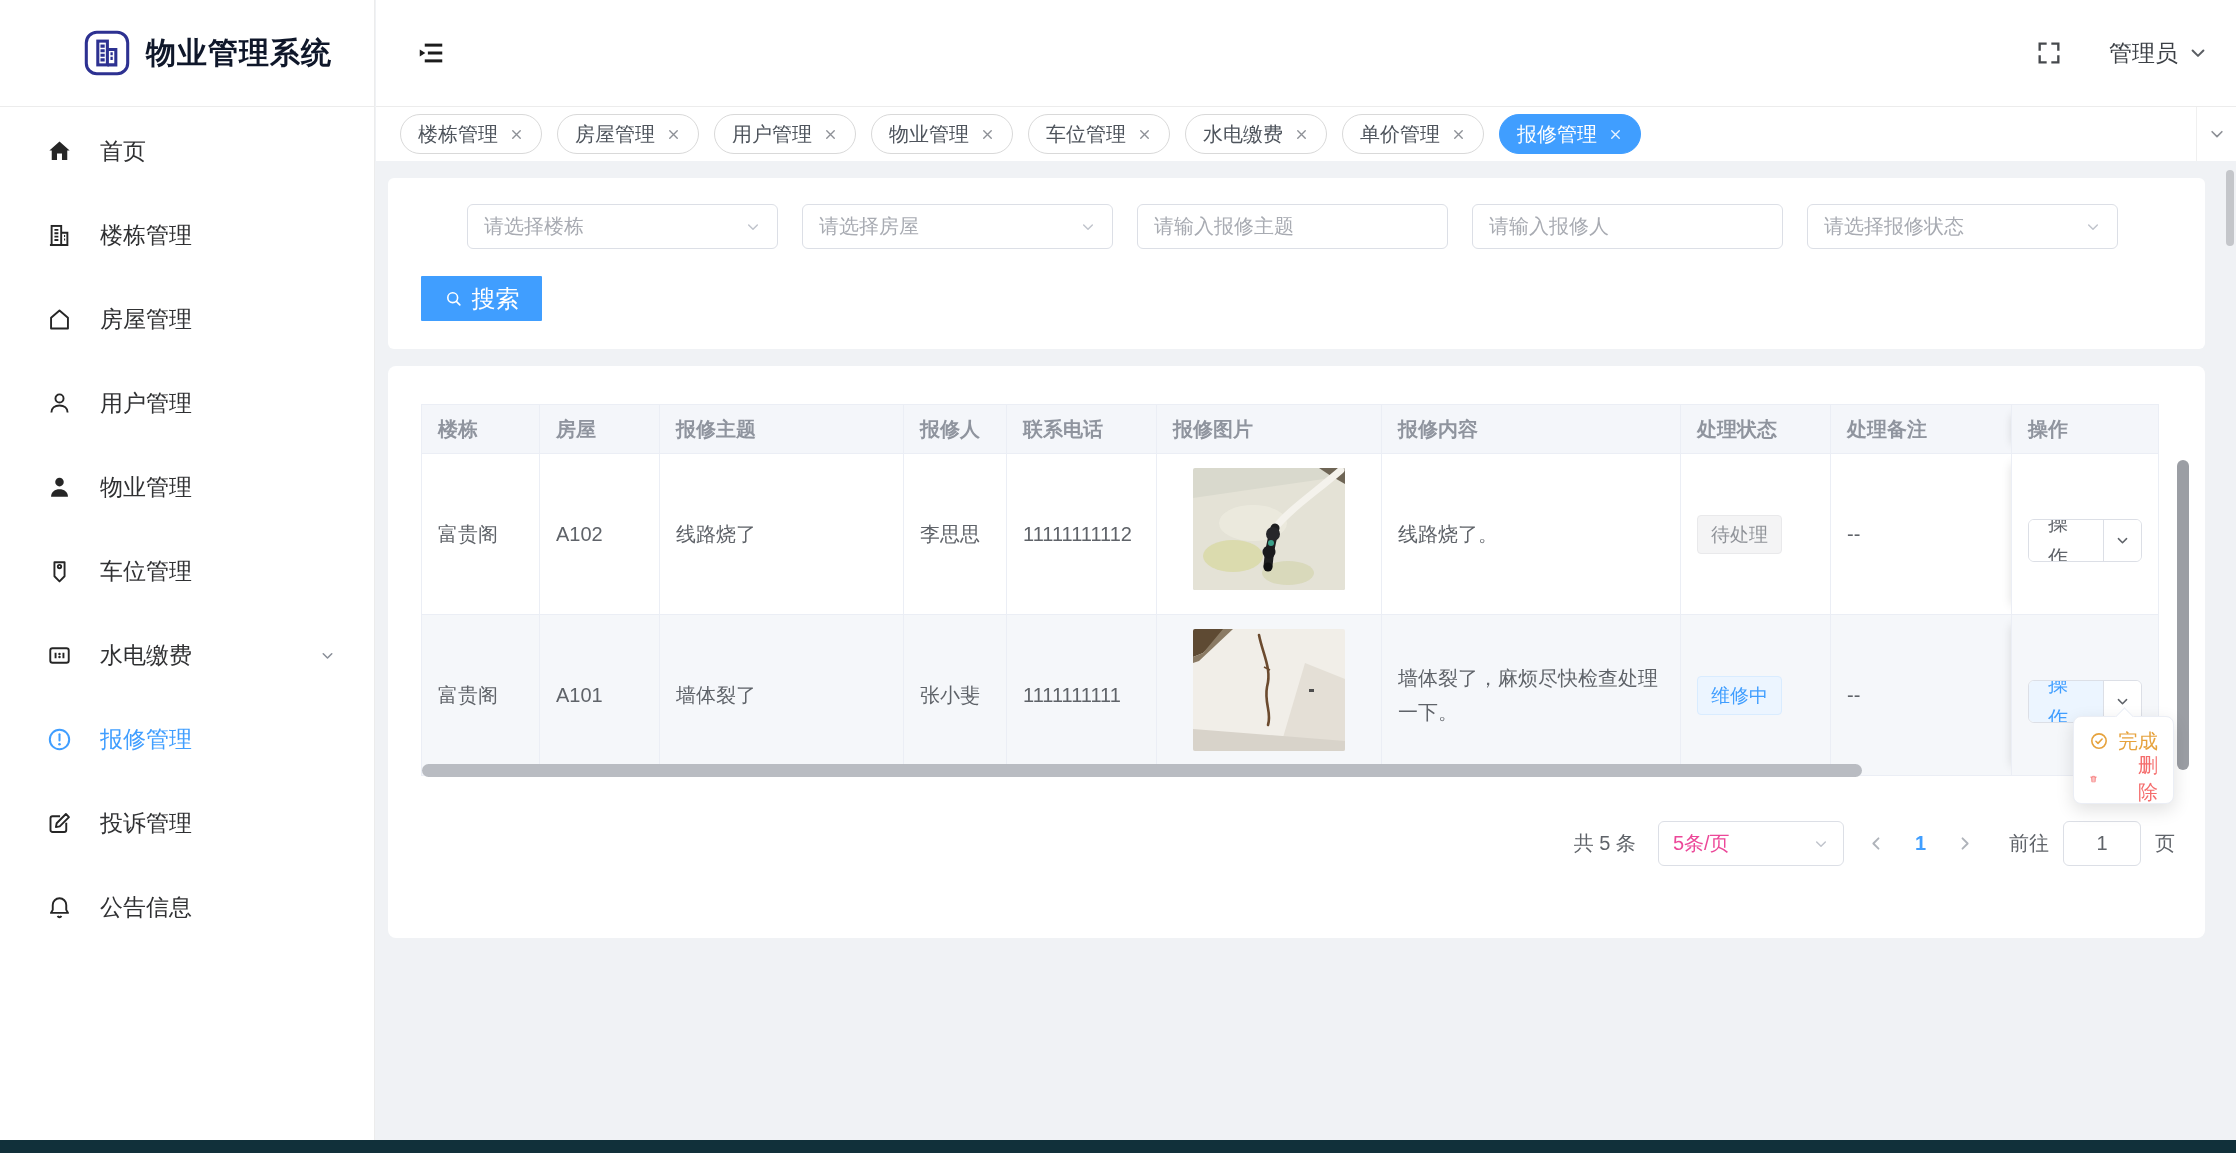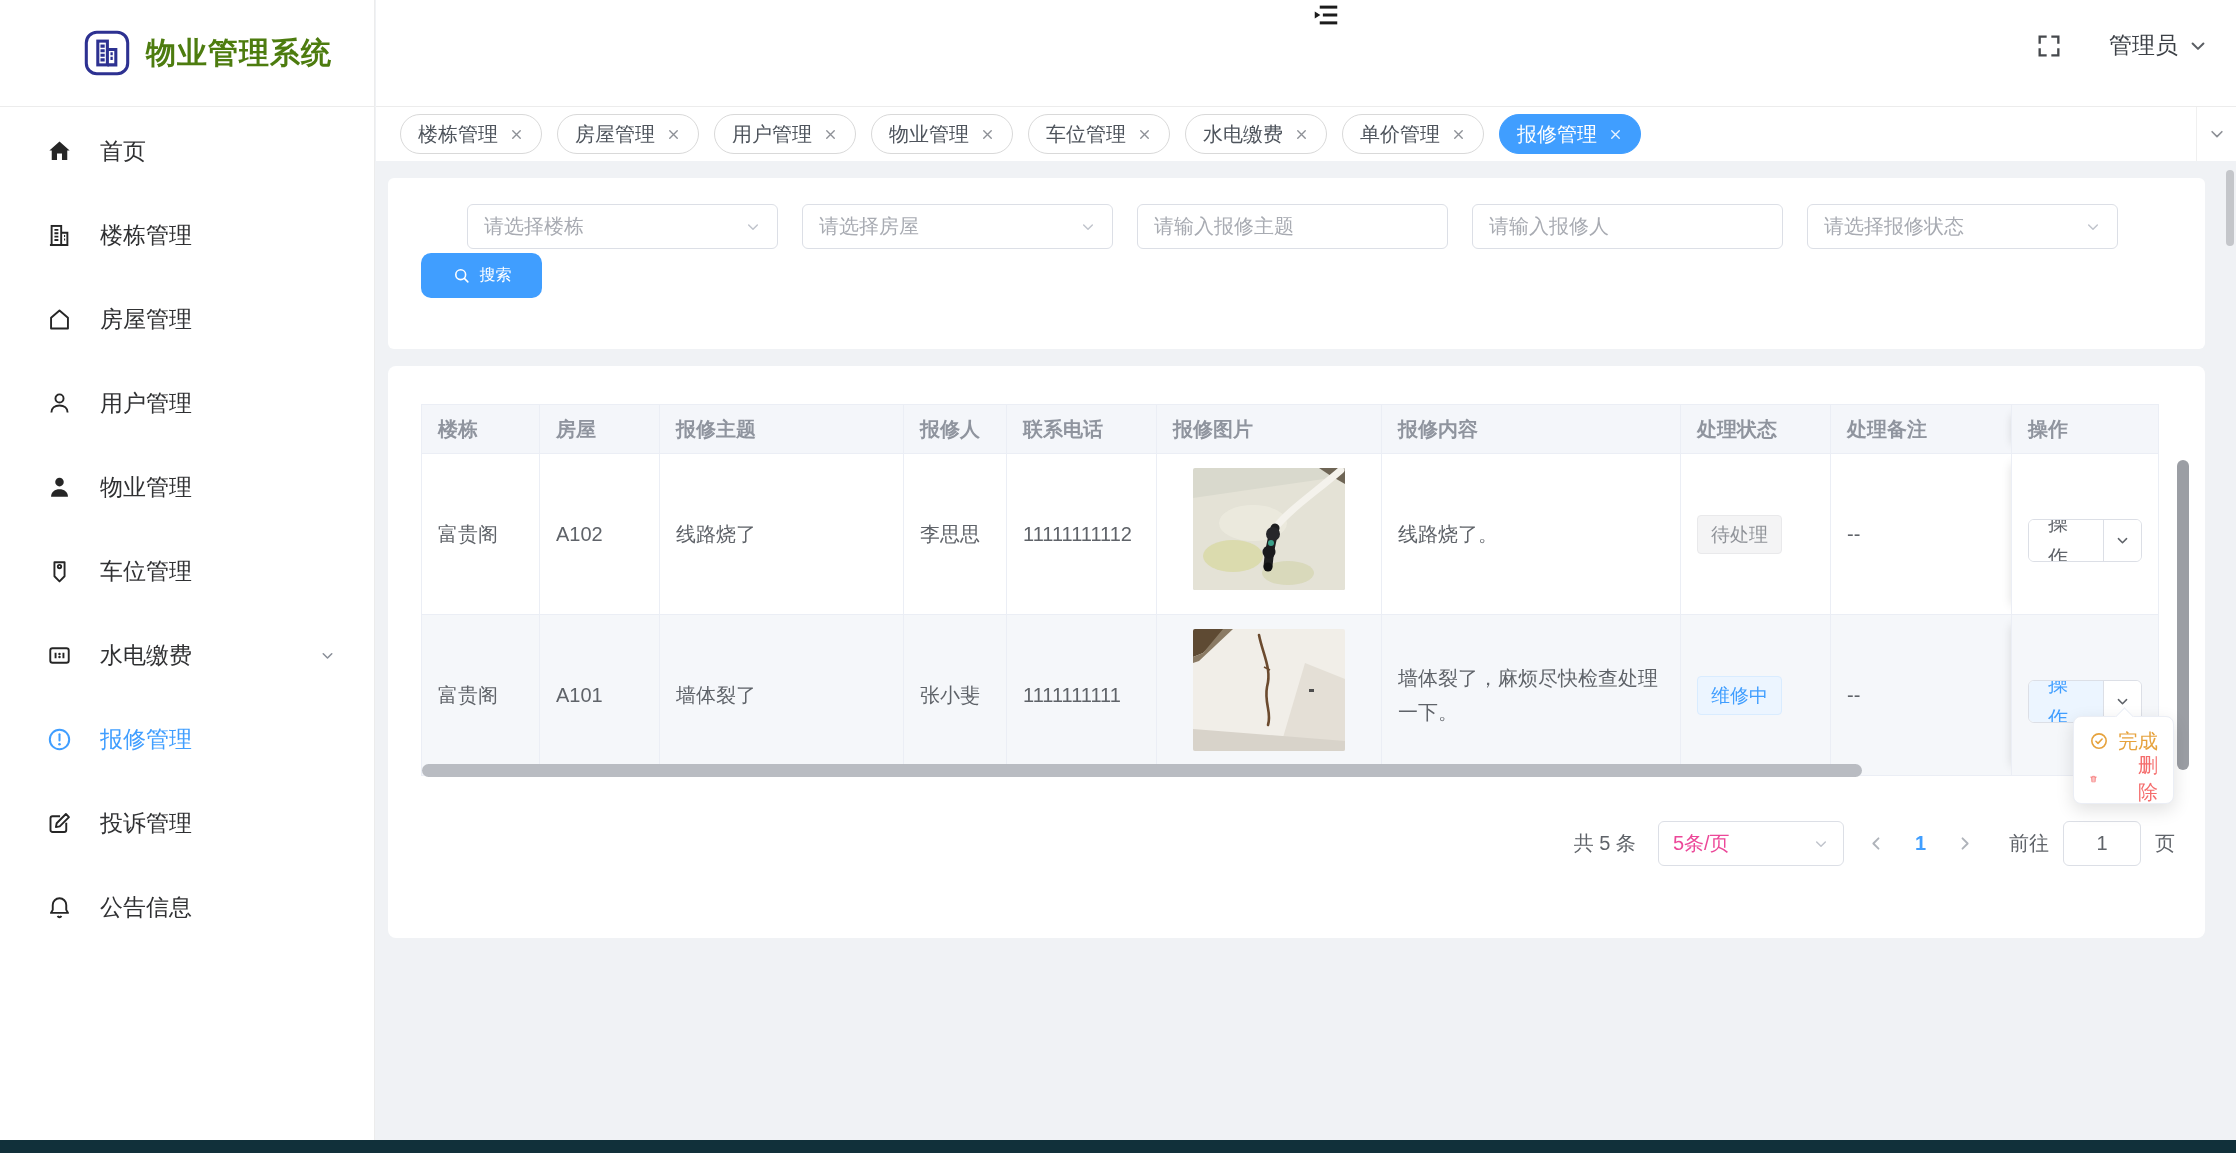--- a/index.html
+++ b/index.html
@@ -10,30 +10,30 @@
   }
   svg { display:block; }
 
   
   .bottom-bar { position:absolute; left:0; right:0; bottom:0; height:13px; background:#11303a; }
 
   
   .sidebar { position:absolute; left:0; top:0; width:375px; bottom:13px; background:#fff; border-right:1px solid #ececec; z-index:6; }
   .logo-row { height:107px; border-bottom:1px solid #ececec; display:flex; align-items:center; padding-left:84px; gap:16px; }
   .logo-icon { width:46px; height:46px; color:#2d3191; }
-  .logo-title { font-size:30px; font-weight:bold; color:#4d7c0f; letter-spacing:1px; }
+  .logo-title { font-size:30px; font-weight:bold; color:#0f172a; letter-spacing:1px; }
   .menu { padding-top:2px; }
   .menu-item { height:84px; display:flex; align-items:center; padding-left:46px; gap:27px; font-size:23px; color:#303133; cursor:pointer; }
   .menu-item .mi-icon { width:27px; height:27px; color:#262626; flex:0 0 auto; }
   .menu-item.active { color:#409EFF; }
   .menu-item.active .mi-icon { color:#409EFF; }
   .mi-arrow { width:17px; height:17px; color:#8a8f99; margin-left:auto; margin-right:38px; }
 
   
-  .header { position:absolute; left:376px; top:0; right:0; height:107px; background:#fff; border-bottom:1px solid #ececec; display:flex; align-items:center; z-index:5;flex-direction:column; }
+  .header { position:absolute; left:376px; top:0; right:0; height:107px; background:#fff; border-bottom:1px solid #ececec; display:flex; align-items:center; z-index:5; }
   .fold-btn { width:30px; height:30px; color:#1c1c1c; margin-left:40px; cursor:pointer; }
   .header-right { margin-left:auto; display:flex; align-items:center; gap:46px; padding-right:28px; }
   .fullscreen-btn { width:28px; height:28px; color:#46494d; cursor:pointer; }
   .user-box { display:flex; align-items:center; gap:10px; cursor:pointer; }
   .user-name { font-size:23px; color:#3c4046; }
   .user-arrow { width:20px; height:20px; color:#5a5e63; }
 
   
   .tabbar { position:absolute; left:376px; top:107px; right:0; height:54px; background:#fff; display:flex; align-items:center; padding-left:24px; gap:15px; z-index:4; }
   .tab-pill { height:40px; border-radius:20px; border:1px solid #d9d9d9; background:#fff; display:inline-flex; align-items:center; gap:11px; padding:0 17px; font-size:20px; color:#4e545c; cursor:pointer; white-space:nowrap; }
@@ -47,21 +47,21 @@
   .page-scroll-thumb { position:absolute; right:2px; top:170px; width:8px; height:76px; border-radius:4px; background:#c4c6ca; z-index:3; }
 
   
   .filter-card { position:absolute; left:388px; top:178px; width:1817px; height:171px; background:#fff; border-radius:6px; padding:26px 33px; z-index:2; }
   .filter-row { display:flex; gap:24px;padding-left:46px; }
   .control { width:311px; height:45px; border:1px solid #dcdfe6; border-radius:6px; background:#fff; display:flex; align-items:center; padding:0 16px; cursor:pointer; }
   .control .ph { font-size:20px; color:#a8abb2; flex:1 1 auto; }
   .control input { border:none; outline:none; width:100%; font-size:20px; color:#606266; font-family:"Liberation Sans",sans-serif; background:transparent; }
   .control input::placeholder { color:#a8abb2; }
   .sel-arrow { width:16px; height:16px; color:#c0c4cc; flex:0 0 auto; }
-  .search-btn { margin-top:4px; width:121px; height:45px; background:#409EFF; border:none; border-radius:10px; color:#fff; font-size:16px; display:flex; align-items:center; justify-content:center; gap:9px; cursor:pointer; font-family:"Liberation Sans",sans-serif; }
+  .search-btn { margin-top:27px; width:121px; height:45px; background:#409EFF; border:none; border-radius:1px; color:#fff; font-size:24px; display:flex; align-items:center; justify-content:center; gap:9px; cursor:pointer; font-family:"Liberation Sans",sans-serif; }
   .search-btn svg { width:19px; height:19px; }
 
   
   .table-card { position:absolute; left:388px; top:366px; width:1817px; height:572px; background:#fff; border-radius:8px; z-index:2; }
   .table-wrap { position:relative; margin:38px 33px 0 33px; width:1737px; }
   table.data { width:1737px; border-collapse:collapse; table-layout:fixed; border:1px solid #ebeef5; }
   table.data th { height:49px; background:#f4f6fa; font-size:20px; font-weight:bold; color:#8f949e; text-align:left; padding:0 16px; border-right:1px solid #ebeef5; border-bottom:1px solid #ebeef5; }
   table.data td { font-size:20px; color:#5f6369; padding:14px 16px; border-right:1px solid #ebeef5; border-bottom:1px solid #ebeef5; vertical-align:middle; background:#fff; line-height:1.7; }
   tr.row-1 td { height:160px; }
   tr.row-2 td { height:143px; background:#f5f7fa; }

